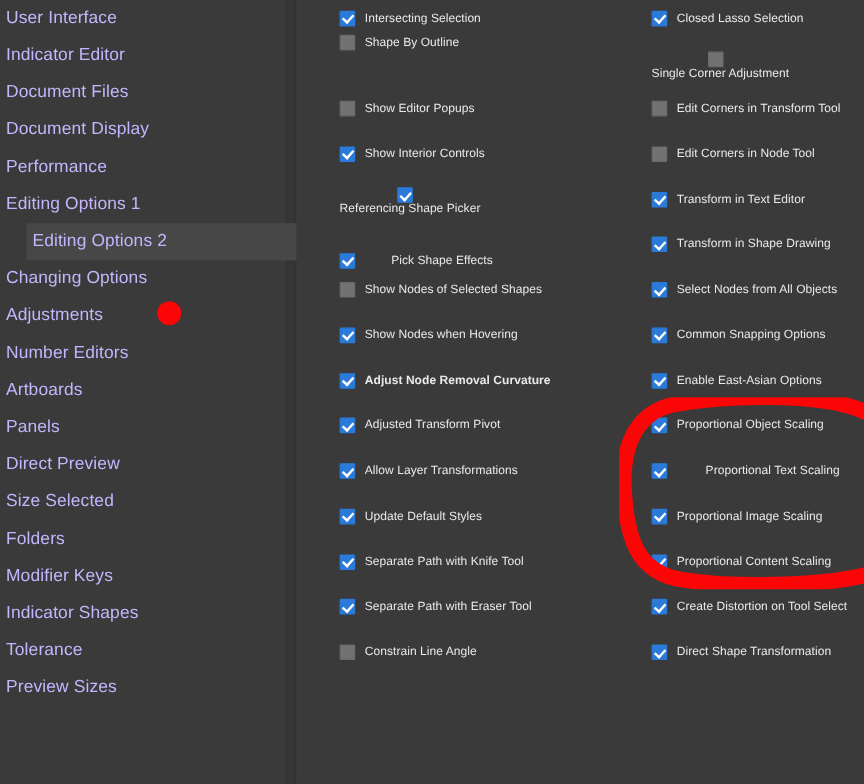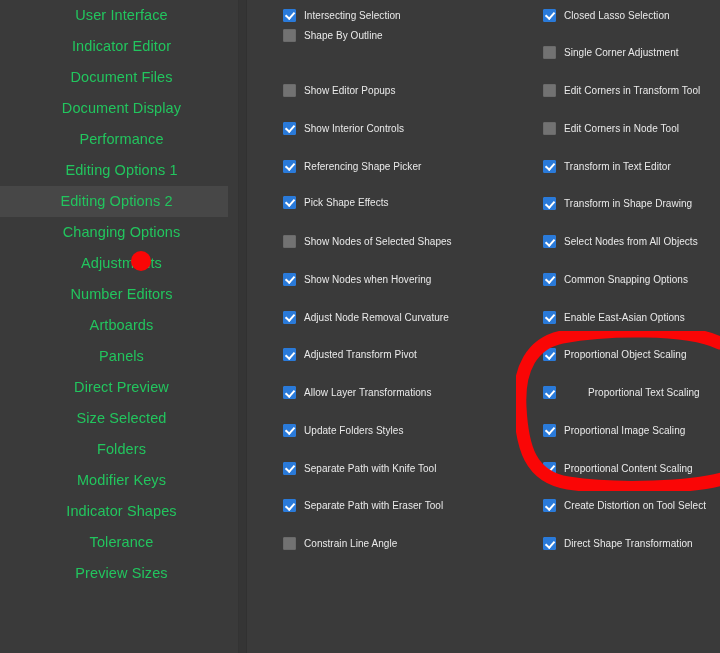--- a/index.html
+++ b/index.html
@@ -31,28 +31,28 @@
     flex: 0 0 238px;
     background: #3a3a3a;
     padding-top: 0px;
     position: relative;
   }
   .nav-item {
     height: 31px;
     line-height: 31px;
     padding-left: 5px;
     font-size: 14.5px;
-    color: #22c55e;
+    color: #c4b5fd;
     white-space: nowrap;
     letter-spacing: 0.1px;
-    text-align: center;
   }
   .nav-item.selected {
     background: #474747;
     width: 223px;
+    margin-left: 22px;
   }
 
   
   #gutter {
     width: 7px;
     flex: 0 0 7px;
     background: #353535;
     border-left: 1px solid #333333;
     border-right: 1px solid #313131;
   }
@@ -184,71 +184,71 @@
           <span class="opt-label">Shape By Outline</span>
         </div>
         <div class="opt-row" style="top: 80.5px;">
           <span class="box off"></span>
           <span class="opt-label">Show Editor Popups</span>
         </div>
         <div class="opt-row" style="top: 118.25px;">
           <span class="box on"></span>
           <span class="opt-label">Show Interior Controls</span>
         </div>
-        <div class="opt-row" style="top: 156px;">
+        <div class="opt-row" style="top: 156px; flex-direction: column;">
           <span class="box on"></span>
           <span class="opt-label">Referencing Shape Picker</span>
         </div>
-        <div class="opt-row" style="top: 192px;">
+        <div class="opt-row" style="top: 207px; gap: 22px;">
           <span class="box on"></span>
           <span class="opt-label">Pick Shape Effects</span>
         </div>
         <div class="opt-row" style="top: 231.5px;">
           <span class="box off"></span>
           <span class="opt-label">Show Nodes of Selected Shapes</span>
         </div>
         <div class="opt-row" style="top: 269.25px;">
           <span class="box on"></span>
           <span class="opt-label">Show Nodes when Hovering</span>
         </div>
-        <div class="opt-row" style="top: 307px;">
+        <div class="opt-row" style="top: 307px; font-weight: bold;">
           <span class="box on"></span>
           <span class="opt-label">Adjust Node Removal Curvature</span>
         </div>
         <div class="opt-row" style="top: 344.75px;">
           <span class="box on"></span>
           <span class="opt-label">Adjusted Transform Pivot</span>
         </div>
         <div class="opt-row" style="top: 382.5px;">
           <span class="box on"></span>
           <span class="opt-label">Allow Layer Transformations</span>
         </div>
         <div class="opt-row" style="top: 420.25px;">
           <span class="box on"></span>
-          <span class="opt-label">Update Folders Styles</span>
+          <span class="opt-label">Update Default Styles</span>
         </div>
         <div class="opt-row" style="top: 458px;">
           <span class="box on"></span>
           <span class="opt-label">Separate Path with Knife Tool</span>
         </div>
         <div class="opt-row" style="top: 495.75px;">
           <span class="box on"></span>
           <span class="opt-label">Separate Path with Eraser Tool</span>
         </div>
         <div class="opt-row" style="top: 533.5px;">
           <span class="box off"></span>
           <span class="opt-label">Constrain Line Angle</span>
         </div>
       </div>
     <div class="column" id="col-right">
         <div class="opt-row" style="top: 5px;">
           <span class="box on"></span>
           <span class="opt-label">Closed Lasso Selection</span>
         </div>
-        <div class="opt-row" style="top: 42.75px;">
+        <div class="opt-row" style="top: 42.75px; flex-direction: column;">
           <span class="box off"></span>
           <span class="opt-label">Single Corner Adjustment</span>
         </div>
         <div class="opt-row" style="top: 80.5px;">
           <span class="box off"></span>
           <span class="opt-label">Edit Corners in Transform Tool</span>
         </div>
         <div class="opt-row" style="top: 118.25px;">
           <span class="box off"></span>
           <span class="opt-label">Edit Corners in Node Tool</span>

